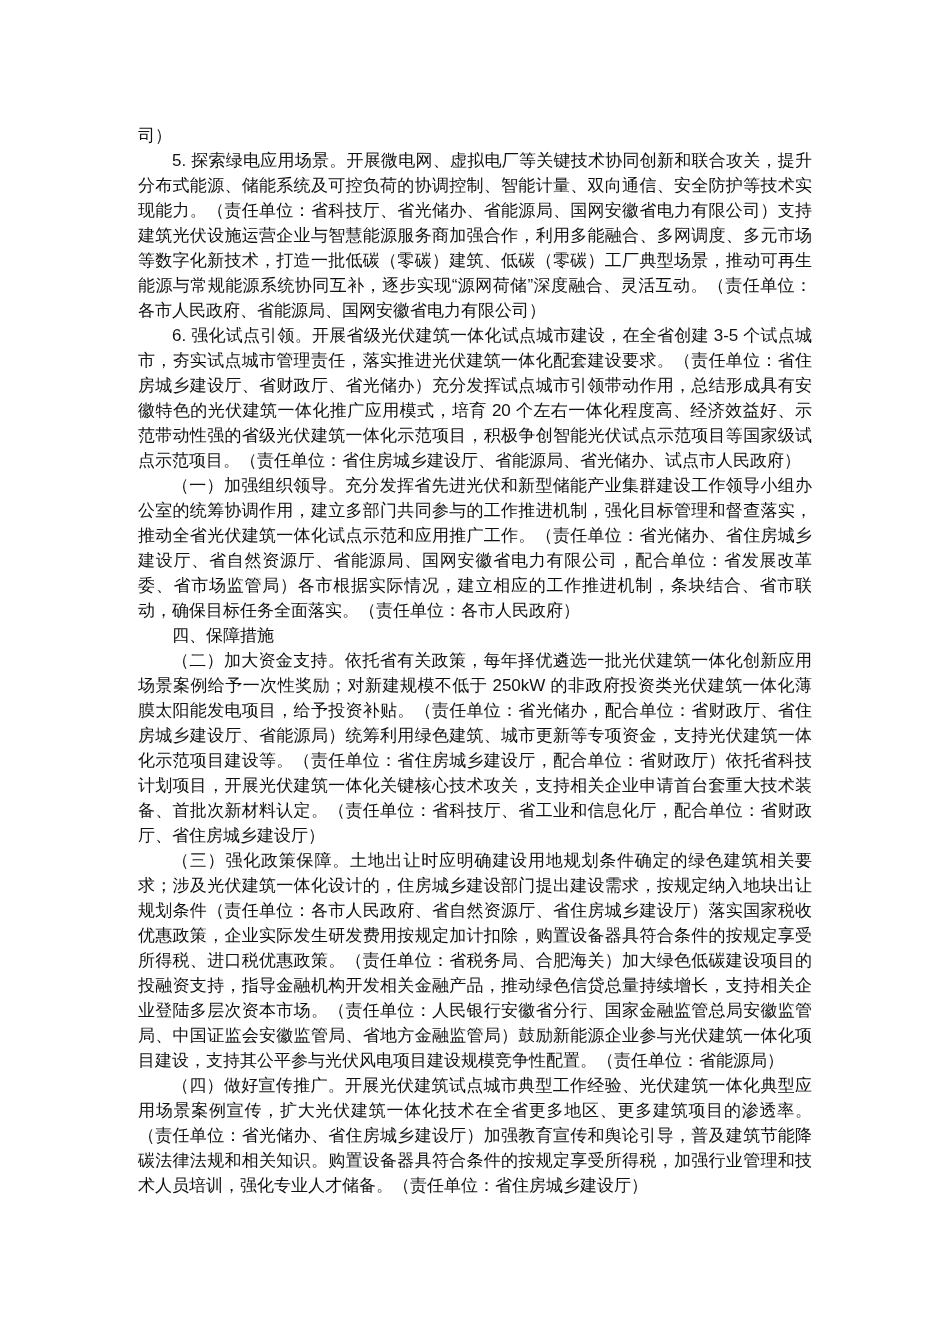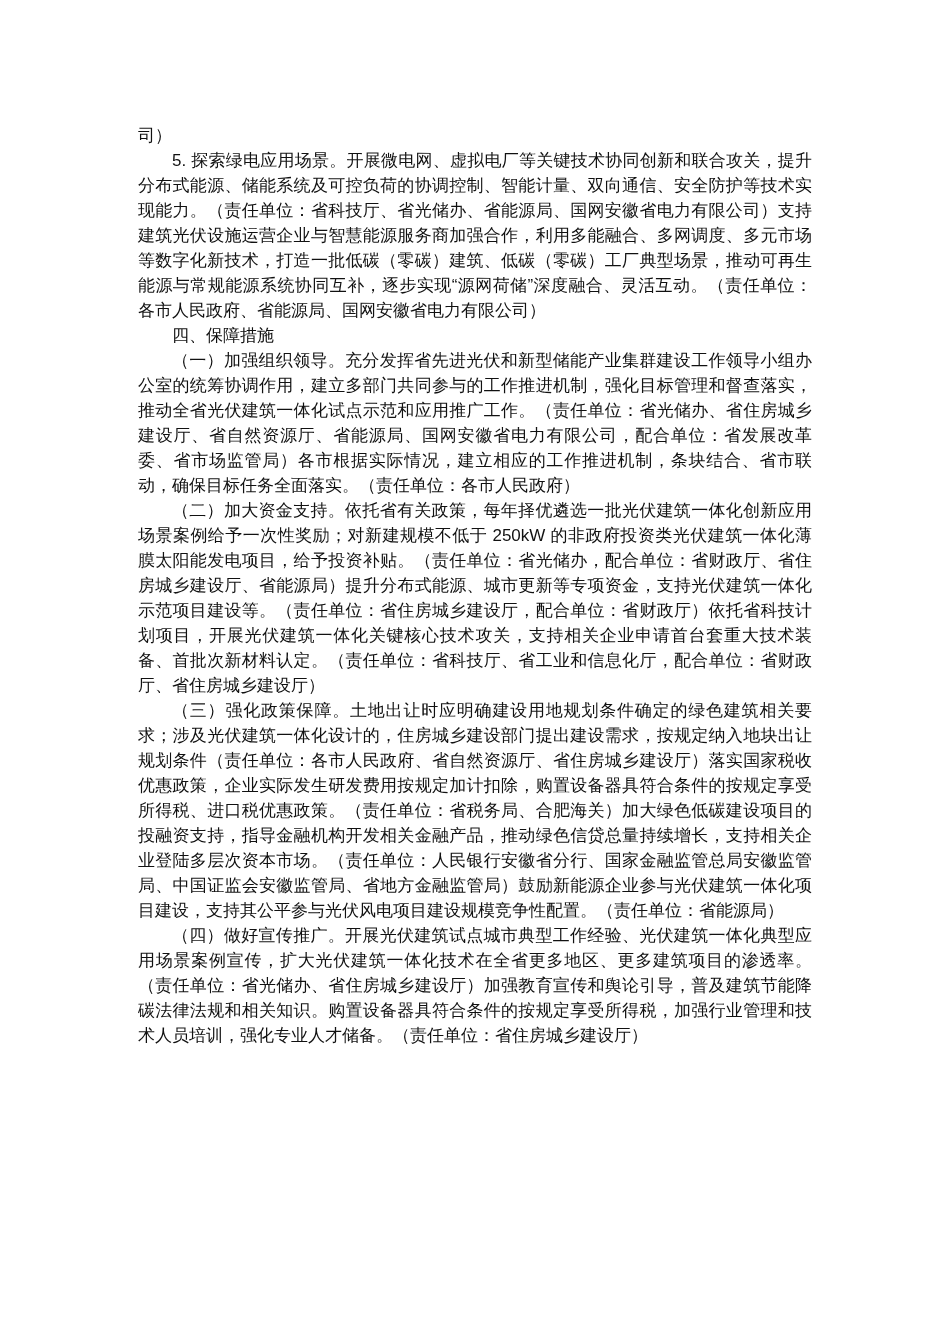--- a/index.html
+++ b/index.html
@@ -42,19 +42,20 @@
     text-indent: 2em;
   }
 </style>
 </head>
 <body>
 
 <div class="page">
   <div class="textblock">
     <p class="para">司）</p>
     <p class="para indent">5. 探索绿电应用场景。开展微电网、虚拟电厂等关键技术协同创新和联合攻关，提升分布式能源、储能系统及可控负荷的协调控制、智能计量、双向通信、安全防护等技术实现能力。（责任单位：省科技厅、省光储办、省能源局、国网安徽省电力有限公司）支持建筑光伏设施运营企业与智慧能源服务商加强合作，利用多能融合、多网调度、多元市场等数字化新技术，打造一批低碳（零碳）建筑、低碳（零碳）工厂典型场景，推动可再生能源与常规能源系统协同互补，逐步实现“源网荷储”深度融合、灵活互动。（责任单位：各市人民政府、省能源局、国网安徽省电力有限公司）</p>
+    <p class="para indent">6. 强化试点引领。开展省级光伏建筑一体化试点城市建设，在全省创建 3-5 个试点城市，夯实试点城市管理责任，落实推进光伏建筑一体化配套建设要求。（责任单位：省住房城乡建设厅、省财政厅、省光储办）充分发挥试点城市引领带动作用，总结形成具有安徽特色的光伏建筑一体化推广应用模式，培育 20 个左右一体化程度高、经济效益好、示范带动性强的省级光伏建筑一体化示范项目，积极争创智能光伏试点示范项目等国家级试点示范项目。（责任单位：省住房城乡建设厅、省能源局、省光储办、试点市人民政府）</p>
+    <p class="para indent">（一）加强组织领导。充分发挥省先进光伏和新型储能产业集群建设工作领导小组办公室的统筹协调作用，建立多部门共同参与的工作推进机制，强化目标管理和督查落实，推动全省光伏建筑一体化试点示范和应用推广工作。（责任单位：省光储办、省住房城乡建设厅、省自然资源厅、省能源局、国网安徽省电力有限公司，配合单位：省发展改革委、省市场监管局）各市根据实际情况，建立相应的工作推进机制，条块结合、省市联动，确保目标任务全面落实。（责任单位：各市人民政府）</p>
     <p class="para indent">四、保障措施</p>
-    <p class="para indent">（一）加强组织领导。充分发挥省先进光伏和新型储能产业集群建设工作领导小组办公室的统筹协调作用，建立多部门共同参与的工作推进机制，强化目标管理和督查落实，推动全省光伏建筑一体化试点示范和应用推广工作。（责任单位：省光储办、省住房城乡建设厅、省自然资源厅、省能源局、国网安徽省电力有限公司，配合单位：省发展改革委、省市场监管局）各市根据实际情况，建立相应的工作推进机制，条块结合、省市联动，确保目标任务全面落实。（责任单位：各市人民政府）</p>
-    <p class="para indent">（二）加大资金支持。依托省有关政策，每年择优遴选一批光伏建筑一体化创新应用场景案例给予一次性奖励；对新建规模不低于 250kW 的非政府投资类光伏建筑一体化薄膜太阳能发电项目，给予投资补贴。（责任单位：省光储办，配合单位：省财政厅、省住房城乡建设厅、省能源局）提升分布式能源、城市更新等专项资金，支持光伏建筑一体化示范项目建设等。（责任单位：省住房城乡建设厅，配合单位：省财政厅）依托省科技计划项目，开展光伏建筑一体化关键核心技术攻关，支持相关企业申请首台套重大技术装备、首批次新材料认定。（责任单位：省科技厅、省工业和信息化厅，配合单位：省财政厅、省住房城乡建设厅）</p>
+    <p class="para indent">（二）加大资金支持。依托省有关政策，每年择优遴选一批光伏建筑一体化创新应用场景案例给予一次性奖励；对新建规模不低于 250kW 的非政府投资类光伏建筑一体化薄膜太阳能发电项目，给予投资补贴。（责任单位：省光储办，配合单位：省财政厅、省住房城乡建设厅、省能源局）统筹利用绿色建筑、城市更新等专项资金，支持光伏建筑一体化示范项目建设等。（责任单位：省住房城乡建设厅，配合单位：省财政厅）依托省科技计划项目，开展光伏建筑一体化关键核心技术攻关，支持相关企业申请首台套重大技术装备、首批次新材料认定。（责任单位：省科技厅、省工业和信息化厅，配合单位：省财政厅、省住房城乡建设厅）</p>
     <p class="para indent">（三）强化政策保障。土地出让时应明确建设用地规划条件确定的绿色建筑相关要求；涉及光伏建筑一体化设计的，住房城乡建设部门提出建设需求，按规定纳入地块出让规划条件（责任单位：各市人民政府、省自然资源厅、省住房城乡建设厅）落实国家税收优惠政策，企业实际发生研发费用按规定加计扣除，购置设备器具符合条件的按规定享受所得税、进口税优惠政策。（责任单位：省税务局、合肥海关）加大绿色低碳建设项目的投融资支持，指导金融机构开发相关金融产品，推动绿色信贷总量持续增长，支持相关企业登陆多层次资本市场。（责任单位：人民银行安徽省分行、国家金融监管总局安徽监管局、中国证监会安徽监管局、省地方金融监管局）鼓励新能源企业参与光伏建筑一体化项目建设，支持其公平参与光伏风电项目建设规模竞争性配置。（责任单位：省能源局）</p>
     <p class="para indent">（四）做好宣传推广。开展光伏建筑试点城市典型工作经验、光伏建筑一体化典型应用场景案例宣传，扩大光伏建筑一体化技术在全省更多地区、更多建筑项目的渗透率。（责任单位：省光储办、省住房城乡建设厅）加强教育宣传和舆论引导，普及建筑节能降碳法律法规和相关知识。购置设备器具符合条件的按规定享受所得税，加强行业管理和技术人员培训，强化专业人才储备。（责任单位：省住房城乡建设厅）</p>
   </div>
 </div>
 
 </body></html>

